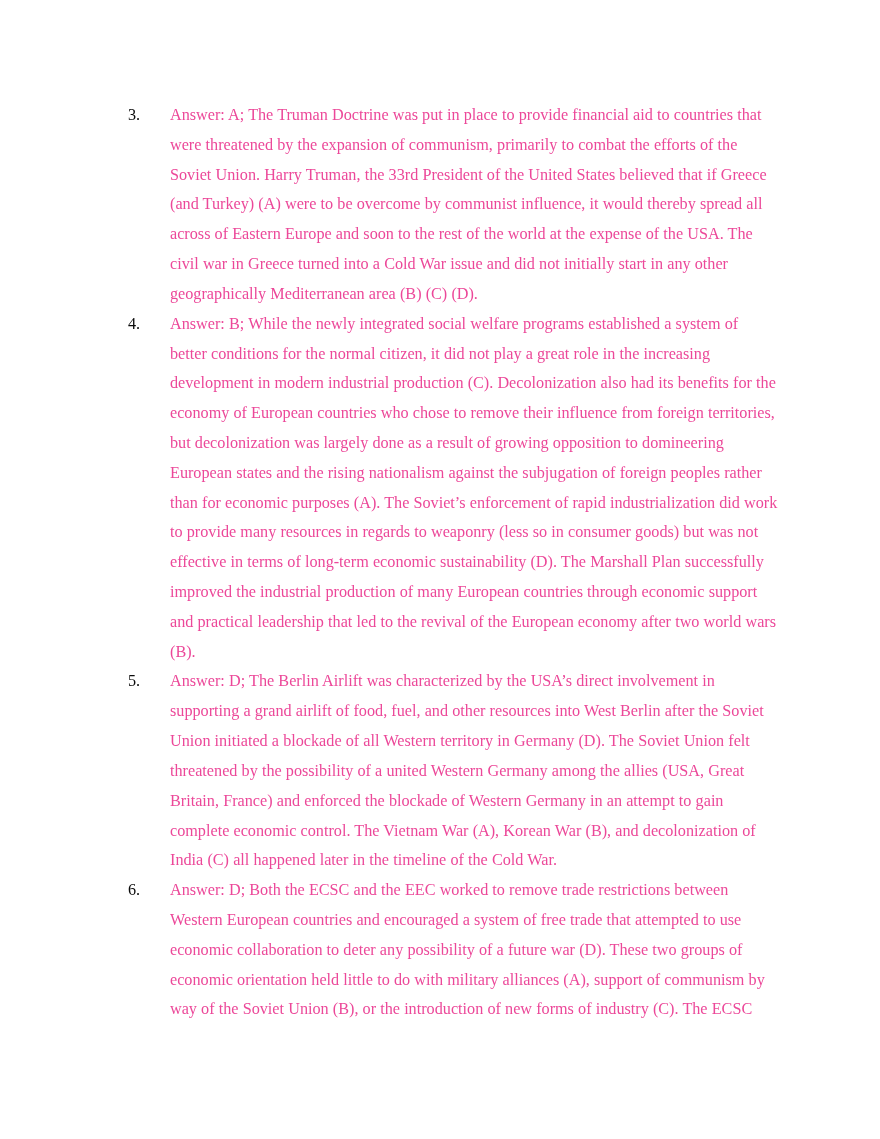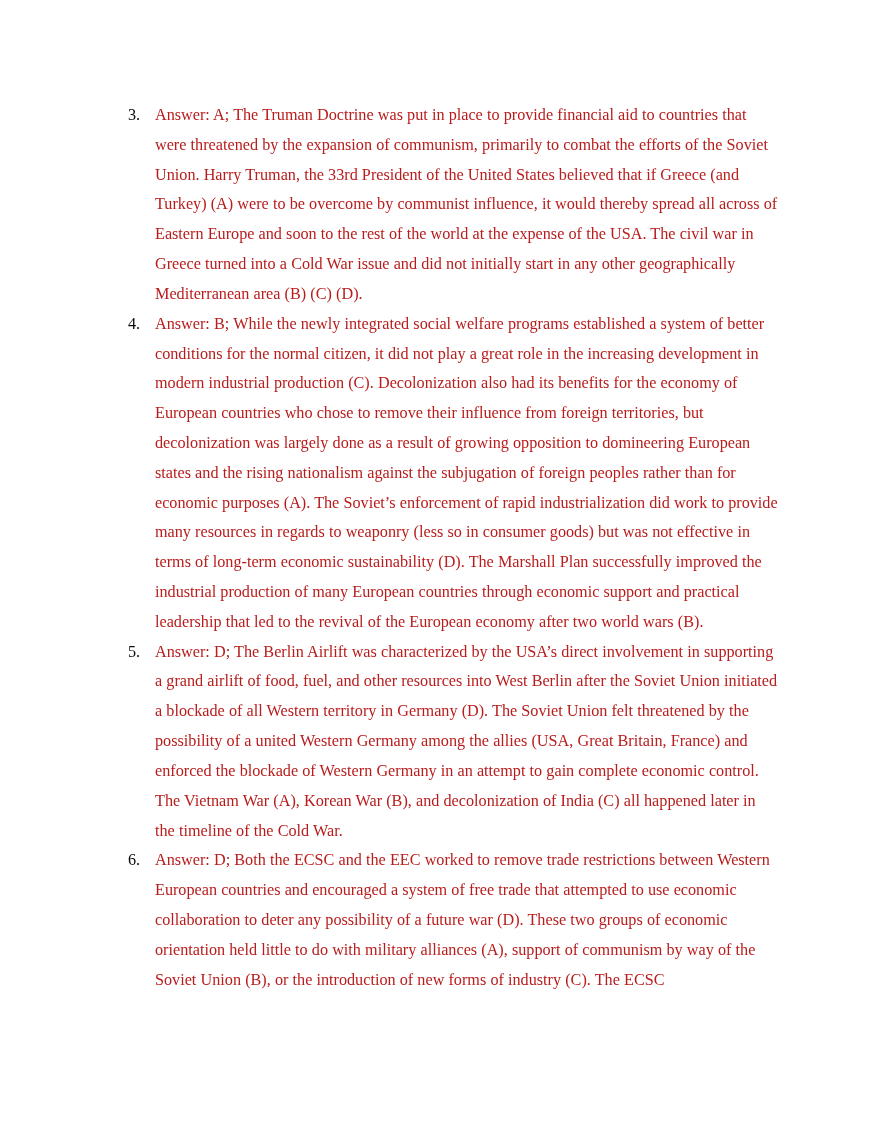--- a/index.html
+++ b/index.html
@@ -52,21 +52,22 @@
     text-align: left;
     font-size: 16.2px;
     line-height: 29.82px;
     color: #0b0b0b;
   }
 
   .item-text {
     display: block;
     font-size: 16.2px;
     line-height: 29.82px;
-    color: #b91c1c;
+    color: #ec4899;
+    margin-left: 15px;
   }
 </style>
 </head>
 <body>
 
 <div class="page">
   <ol class="answer-list">
 
     <li class="answer-item">
       <span class="item-number">3.</span>

